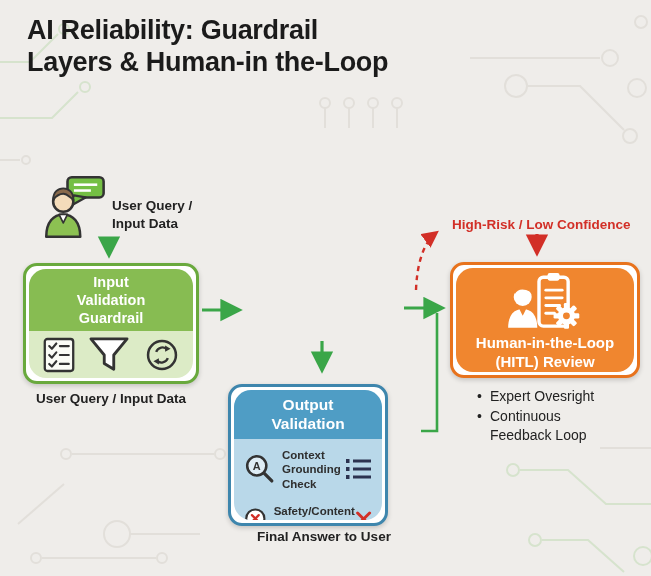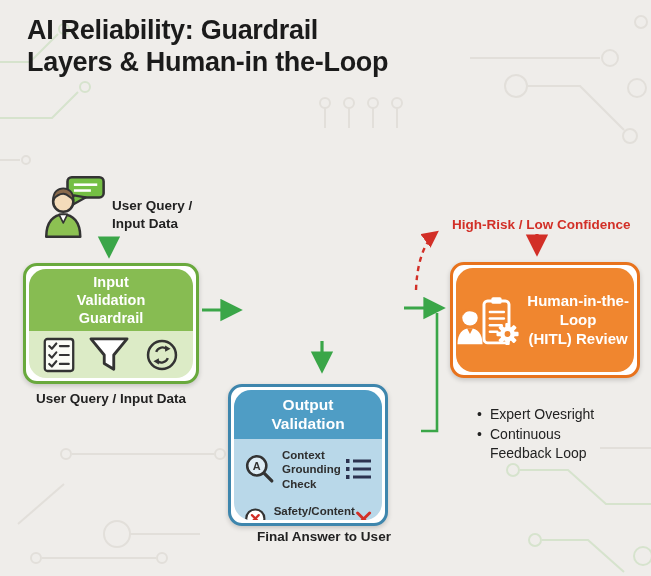--- a/index.html
+++ b/index.html
@@ -50,30 +50,30 @@
 
   #blue-box{left:228px;top:384px;width:160px;height:142px;border:3px solid var(--blue_border,#3e86ad);}
   #blue-box .hdr{background:var(--blue_header,#4f9dc5);height:49px;display:flex;align-items:center;justify-content:center;
                  color:#fff;font-weight:bold;font-size:15.5px;line-height:1.2;text-align:center;}
   #blue-box .bod{background:var(--blue_body,#b9d8e9);height:calc(100% - 49px);padding:9px 10px 0 10px;box-sizing:border-box;}
   .vrow{display:flex;align-items:center;}
   .vrow + .vrow{margin-top:13px;}
   .vrow .lbl{flex:1;margin-left:7px;font-size:11.5px;font-weight:bold;color:#2e2e2e;line-height:1.25;}
 
   #orange-box{left:450px;top:262px;width:190px;height:116px;border:3px solid var(--orange_border,#e8731d);}
-  #orange-box .frame-inner{background:var(--orange,#f0862f);display:flex;flex-direction:row;align-items:center;}
+  #orange-box .frame-inner{background:var(--orange,#f0862f);display:flex;flex-direction:column;align-items:center;}
   #hitl-title{margin-top:1px;color:#fff;font-weight:bold;font-size:15px;line-height:1.25;text-align:center;}
 
   .caption{font-size:13.5px;font-weight:bold;color:var(--text,#222);text-align:center;z-index:2;}
   #caption-input{left:23px;top:391px;width:176px;}
   #caption-final{left:228px;top:529px;width:192px;}
 
   #risk-label{left:452px;top:217px;width:210px;font-size:13.5px;font-weight:bold;color:var(--red,#d22f27);z-index:2;}
 
-  #hitl-bullets{left:477px;top:405px;width:130px;margin:0;padding:0;list-style:none;z-index:2;position:absolute;}
+  #hitl-bullets{left:477px;top:387px;width:130px;margin:0;padding:0;list-style:none;z-index:2;position:absolute;}
   #hitl-bullets li{position:relative;padding-left:13px;font-size:14px;line-height:1.4;color:#222;}
   #hitl-bullets li::before{content:"\2022";position:absolute;left:0;top:0;}
 </style>
 </head>
 <body>
 
 <div id="canvas">
 
   <svg id="traces" width="651" height="576" aria-hidden="true">
     <polyline class="trace-g" points="0,118 52,118 78,92"></polyline>

